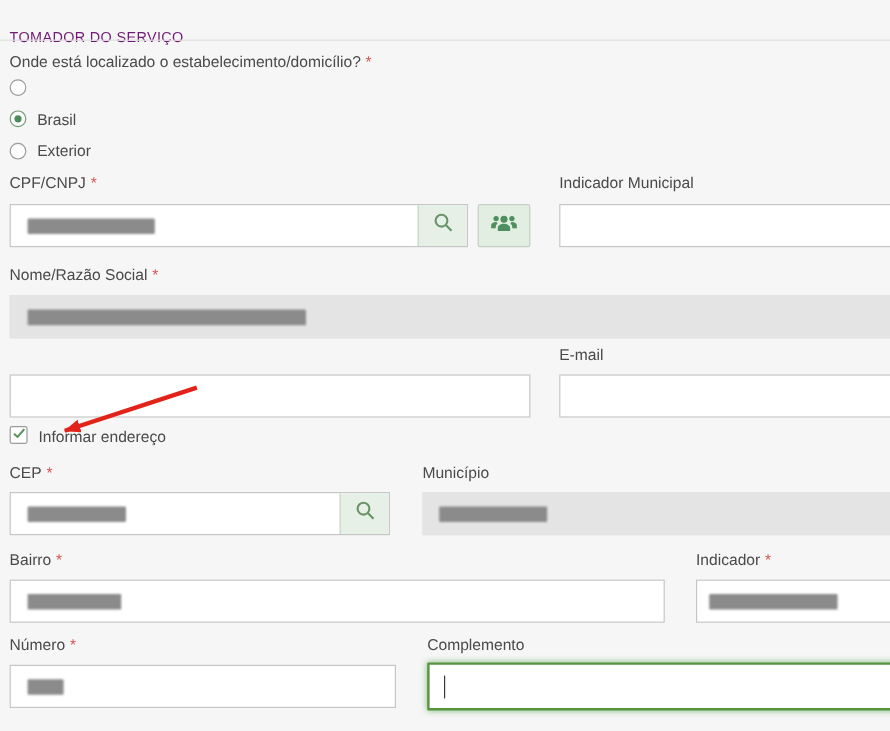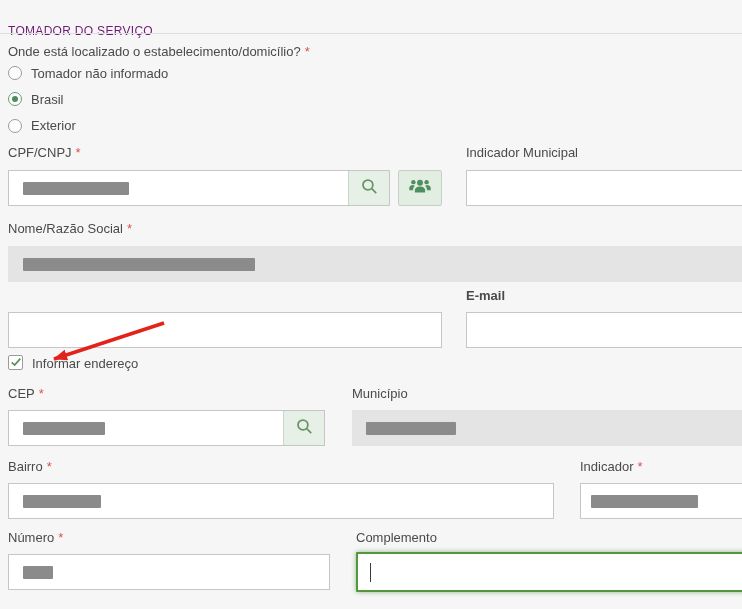--- a/index.html
+++ b/index.html
@@ -60,21 +60,20 @@
 
 <div class="abs title">TOMADOR DO SERVIÇO</div>
 <div class="abs divider"></div>
 
 <div class="abs qlabel" style="left:8px;top:44px;">
   <span>Onde está localizado o estabelecimento/domicílio?</span><span class="req">*</span>
 </div>
 
 <div class="abs radio-row" style="left:8px;top:65px;">
   <span class="radio"></span>
-  <span class="radio-label">Tomador não informado</span>
 </div>
 <div class="abs radio-row" style="left:8px;top:91px;">
   <span class="radio sel"></span>
   <span class="radio-label">Brasil</span>
 </div>
 <div class="abs radio-row" style="left:8px;top:117px;align-items:flex-end;">
   <span class="radio"></span>
   <span class="radio-label">Exterior</span>
 </div>
 
@@ -117,21 +116,21 @@
 </div>
 <div class="abs input disabled" style="left:8px;top:246px;width:742px;">
   <span class="redact" style="width:232px;"></span>
 </div>
 
 <div class="abs flabel" style="left:8px;top:288px;margin-top:46px;">
   <span>Telefone</span>
 </div>
 <div class="abs input" style="left:8px;top:312px;width:434px;"></div>
 
-<div class="abs flabel" style="left:466px;top:288px;font-weight:bold;">
+<div class="abs flabel" style="left:466px;top:288px;">
   <span>E-mail</span>
 </div>
 <div class="abs input" style="left:466px;top:312px;width:284px;"></div>
 
 <div class="abs checkbox" style="left:8px;top:355px;">
   <span>
     <svg width="12" height="12" viewBox="0 0 14 14" fill="none" stroke="#56915a" stroke-width="2">
       <polyline points="2,7.5 5.4,10.6 12,3"></polyline>
     </svg>
   </span>

